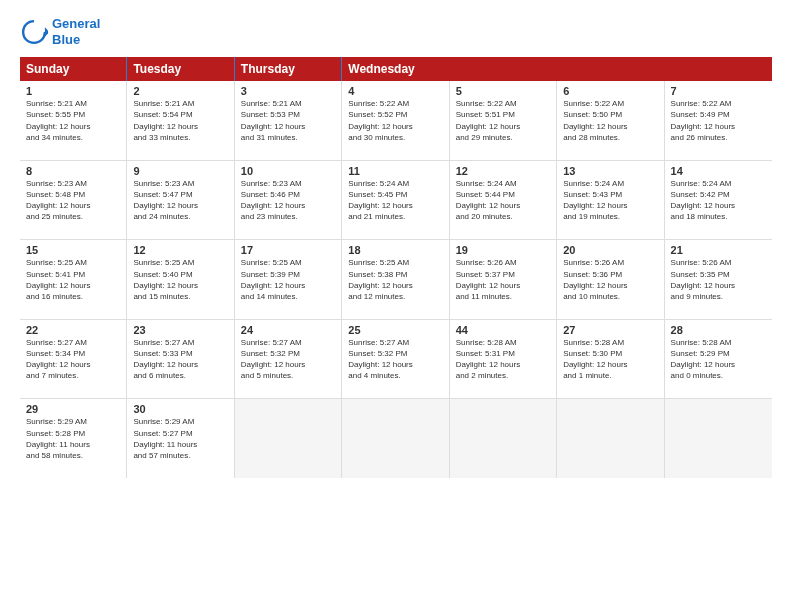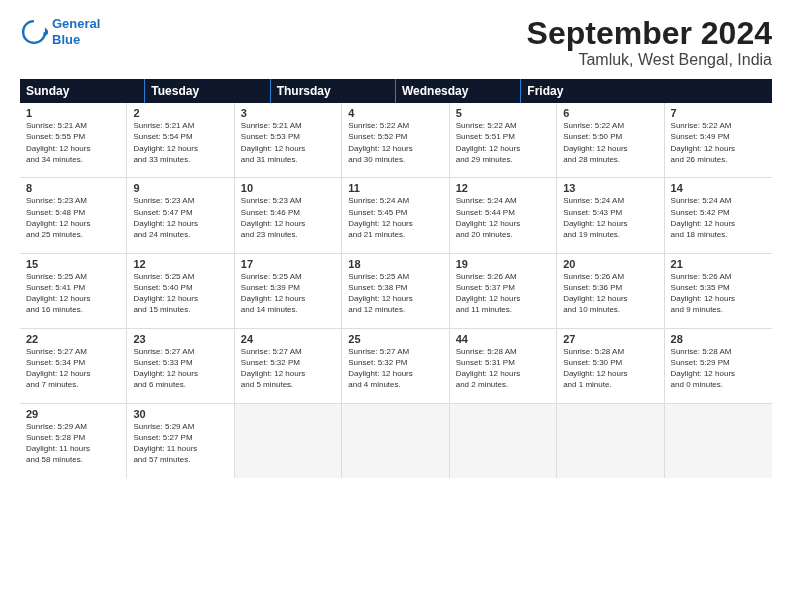--- a/index.html
+++ b/index.html
@@ -54,22 +54,22 @@
       font-size: 16px;
       color: #444;
     }
     .calendar {
       flex: 1;
       display: flex;
       flex-direction: column;
     }
     .cal-header {
       display: grid;
-      grid-template-columns: repeat(6, 1fr);
-      background: #0f172a;
+      grid-template-columns: repeat(7, 1fr);
+      background: #b91c1c;
     }
     .cal-header-cell {
       color: #fff;
       font-size: 12px;
       font-weight: bold;
       padding: 5px 6px;
       text-align: left;
       border-right: 1px solid #2a7fd4;
     }
     .cal-header-cell:last-child { border-right: none; }
@@ -116,33 +116,28 @@
     <div class="logo">
       <svg class="logo-icon" viewBox="0 0 36 36">
         <path d="M18 4 C10 4 4 10 4 18 C4 26 10 32 18 32 C26 32 32 26 32 18" fill="none" stroke="#1a6fc4" stroke-width="3"></path>
         <polygon points="32,12 38,18 32,24" fill="#1a6fc4"></polygon>
       </svg>
       <div class="logo-text">
         <div><span>General</span></div>
         <div><span>Blue</span></div>
       </div>
     </div>
-    <div class="title-block">
-      <div class="month-title">September 2024</div>
-      <div class="location">Tamluk, West Bengal, India</div>
-    </div>
   </div>
 
   <div class="calendar">
     <div class="cal-header">
     <div class="cal-header-cell">Sunday</div>
         <div class="cal-header-cell">Tuesday</div>
         <div class="cal-header-cell">Thursday</div>
         <div class="cal-header-cell">Wednesday</div>
-        <div class="cal-header-cell">Friday</div>
       </div>
     <div class="cal-body">
     <div class="cal-row">
           <div class="cal-cell">
             <span class="day-num">1</span>
             <div class="info" style="white-space: pre-line;">Sunrise: 5:21 AM
 Sunset: 5:55 PM
 Daylight: 12 hours
 and 34 minutes.</div>
           </div>

